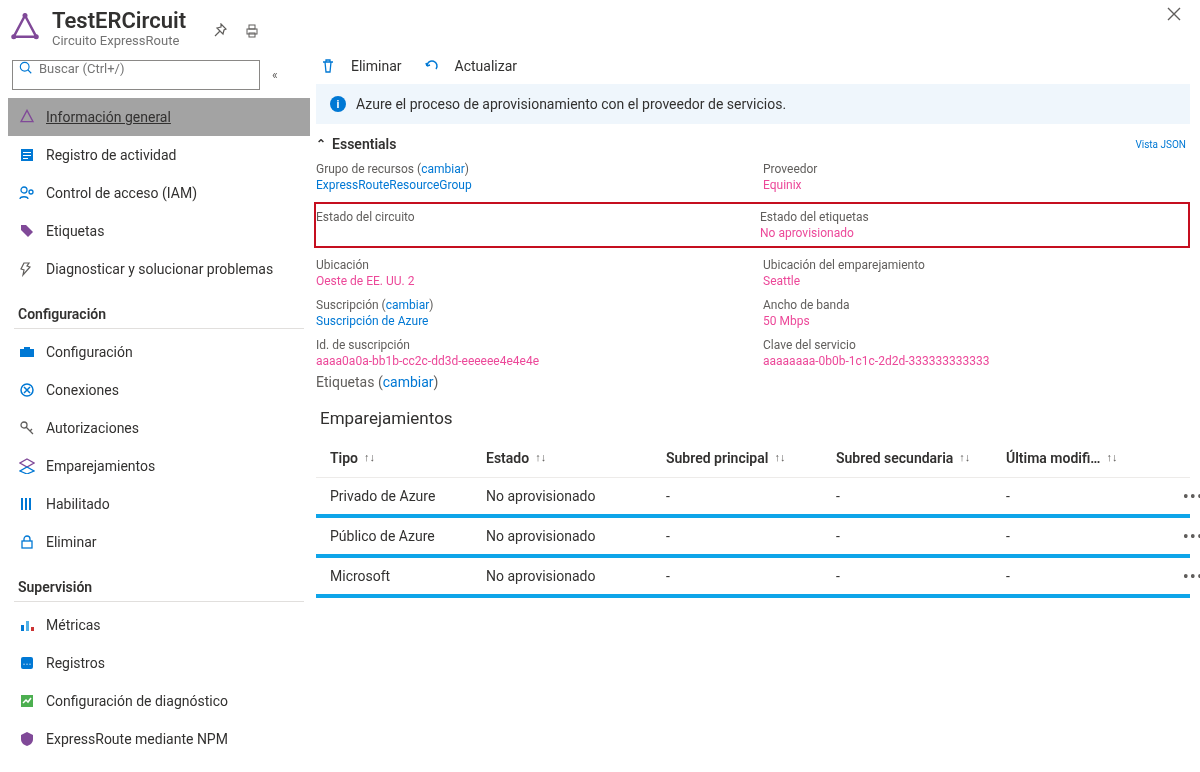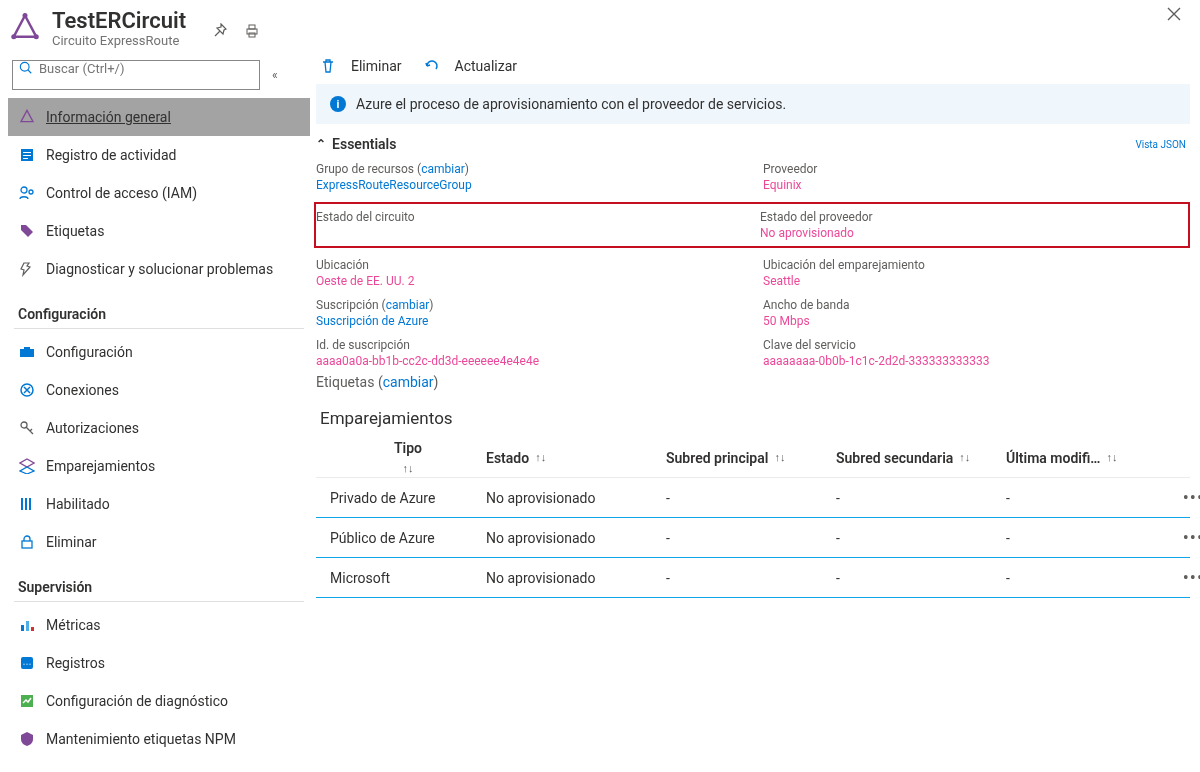--- a/index.html
+++ b/index.html
@@ -50,25 +50,25 @@
   .ess-label { color:#605e5c; }
   .ess-value { color:#ec4899; margin-top:2px;}
   .link { color:#0078d4; cursor:pointer; }
   .cell-pair { display:flex; flex-direction:column; }
   .highlight-row { grid-column:1 / 3; display:grid; grid-template-columns:1fr 1fr; column-gap:20px; border:2px solid #c50e1f; padding:6px 4px 6px 0; margin-left:-2px; margin-right:0px;}
   .tags-block { padding-top:6px;}
   .section-title { font-size:17px; padding:18px 0 10px 4px;}
   .table { width:100%; }
   .thead, .trow { display:grid; grid-template-columns: 170px 180px 170px 170px 170px 30px; align-items:center; height:40px;}
   .thead { font-weight:600; border-bottom:1px solid #edebe9;}
-  .trow { border-bottom:1px solid #0ea5e9;}
+  .trow { border-bottom:4px solid #0ea5e9;}
   .th { display:flex; align-items:center; gap:6px; cursor:pointer;}
   .sort-icon { font-size:11px; color:#605e5c;}
   .more { color:#605e5c; cursor:pointer; font-size:18px; text-align:right; letter-spacing:1px; padding-right:2px;}
-  .pad-l { padding-left:14px;flex-direction:column;}
+  .pad-l { padding-left:14px;}
   svg { display:block; }
 </style>
 </head>
 <body>
 
 <div class="topbar">
   <div class="title-block">
     <span>
       <svg width="30" height="30" viewBox="0 0 24 24">
           <path d="M12 2 L21 19 H3 Z" fill="none" stroke="#804998" stroke-width="2"></path>
@@ -252,21 +252,21 @@
           </svg>
         </span>
       <span>Configuración de diagnóstico</span>
     </div>
     <div class="nav-item">
       <span class="nav-icon">
           <svg width="16" height="16" viewBox="0 0 16 16">
             <path d="M8 1l6 3v4c0 4-3 6-6 7-3-1-6-3-6-7V4z" fill="#804998"></path>
           </svg>
         </span>
-      <span>Mantenimiento etiquetas NPM</span>
+      <span>ExpressRoute mediante NPM</span>
     </div>
   </div>
 
   <div class="main">
     <div class="toolbar">
       <div class="tb-action">
         <span>
             <svg width="16" height="16" viewBox="0 0 16 16">
               <path d="M3 4h10M6 4V2h4v2M5 4l1 10h4l1-10" fill="none" stroke="#0078d4" stroke-width="1.3"></path>
             </svg>
@@ -304,21 +304,21 @@
       <div class="cell-pair">
         <span class="ess-label">Proveedor</span>
         <span class="ess-value">Equinix</span>
       </div>
 
       <div class="highlight-row">
         <div class="cell-pair">
           <span class="ess-label">Estado del circuito</span>
         </div>
         <div class="cell-pair">
-          <span class="ess-label">Estado del proveedor</span>
+          <span class="ess-label">Estado del etiquetas</span>
           <span class="ess-value">No aprovisionado</span>
         </div>
       </div>
 
       <div class="cell-pair">
         <span class="ess-label">Ubicación</span>
         <span class="ess-value">Oeste de EE. UU. 2</span>
       </div>
       <div class="cell-pair">
         <span class="ess-label">Ubicación del emparejamiento</span>

